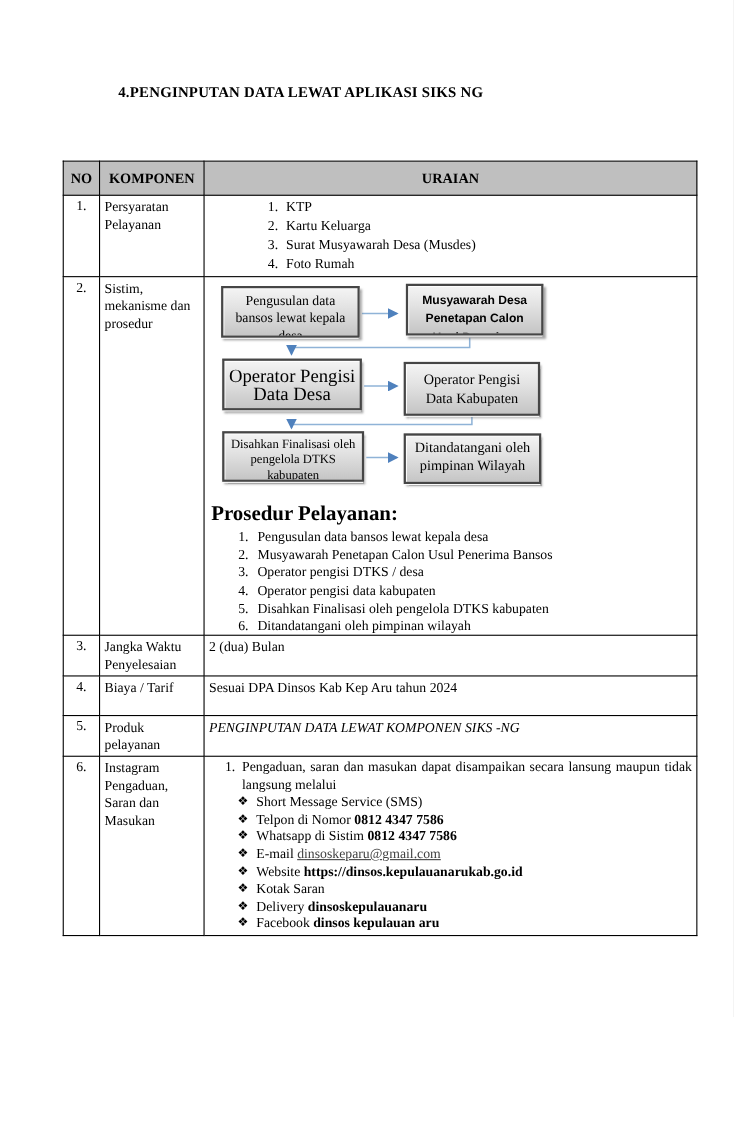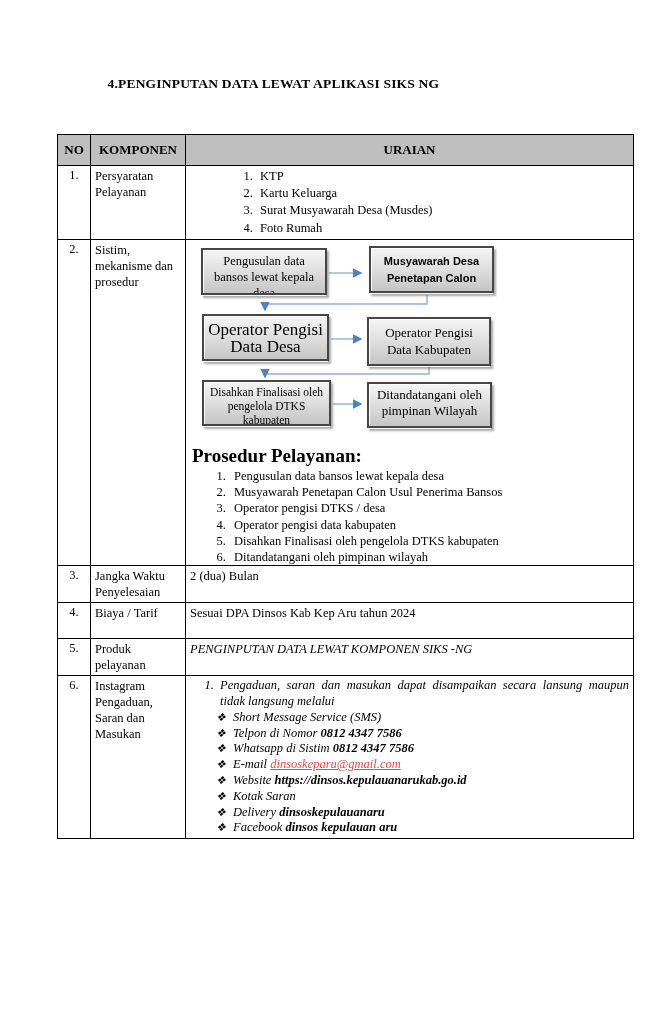--- a/index.html
+++ b/index.html
@@ -7,21 +7,21 @@
     width:667px;height:1024px;background:#ffffff;position:relative;
     font-family:"Liberation Serif", serif;color:#000;margin:0 auto;overflow:hidden;
   }
   .doc-title{position:absolute;left:96px;top:76px;font-weight:bold;font-size:13.5px;letter-spacing:.2px;text-align:right;}
   .doc-title .num{display:inline-block;width:22px;}
   .doc-subtitle{position:absolute;left:117px;top:111px;font-weight:bold;font-size:13px;}
   .doc-subtitle .letter{display:inline-block;width:21px;}
   .doc-subtitle .it{font-style:italic;}
 
   table.service{
-    position:absolute;left:57px;top:134px;width:576px;border-collapse:collapse;
+    position:absolute;left:57px;top:146px;width:576px;border-collapse:collapse;
     table-layout:fixed;font-size:12.5px;
   }
   table.service col.c-no{width:33px;}
   table.service col.c-komp{width:95px;}
   table.service col.c-ura{width:448px;}
   table.service th, table.service td{border:1px solid #000;vertical-align:top;padding:2px 4px;}
   table.service thead th{
     background:#bfbfbf;text-align:center;font-weight:bold;font-size:13px;
     height:26px;vertical-align:middle;padding:2px;
   }
@@ -50,28 +50,28 @@
 
   .prosedur-title{font-weight:bold;font-size:19px;margin:7px 0 1px 3px;}
   ol.prosedur{margin:0;padding-left:40px;line-height:16.2px;}
   ol.prosedur li{padding-left:5px;}
 
   
   td.uraian-simple{line-height:16px;}
   td.uraian-italic{font-style:italic;line-height:16px;padding-top:4px;}
 
   
-  .r6{line-height:15.8px;font-style:italic;}
+  .r6{line-height:15.8px;}
   ol.intro{margin:0;padding-left:27px;}
   ol.intro li{text-align:justify;padding-left:3px;}
   ul.bullets{list-style:none;margin:0;padding-left:26px;}
   ul.bullets li{position:relative;padding-left:17px;}
   .bullet-glyph{position:absolute;left:0;top:0;font-size:11px;}
   .bold{font-weight:bold;}
-  a.mail-link{color:#ef4444;text-decoration:underline;cursor:pointer;}
+  a.mail-link{color:#404040;text-decoration:underline;cursor:pointer;}
 </style>
 </head>
 <body>
 
 <div class="page">
 
   <div class="doc-title">
     <span class="num">4.</span><span>PENGINPUTAN DATA LEWAT APLIKASI SIKS NG</span>
   </div>
 

